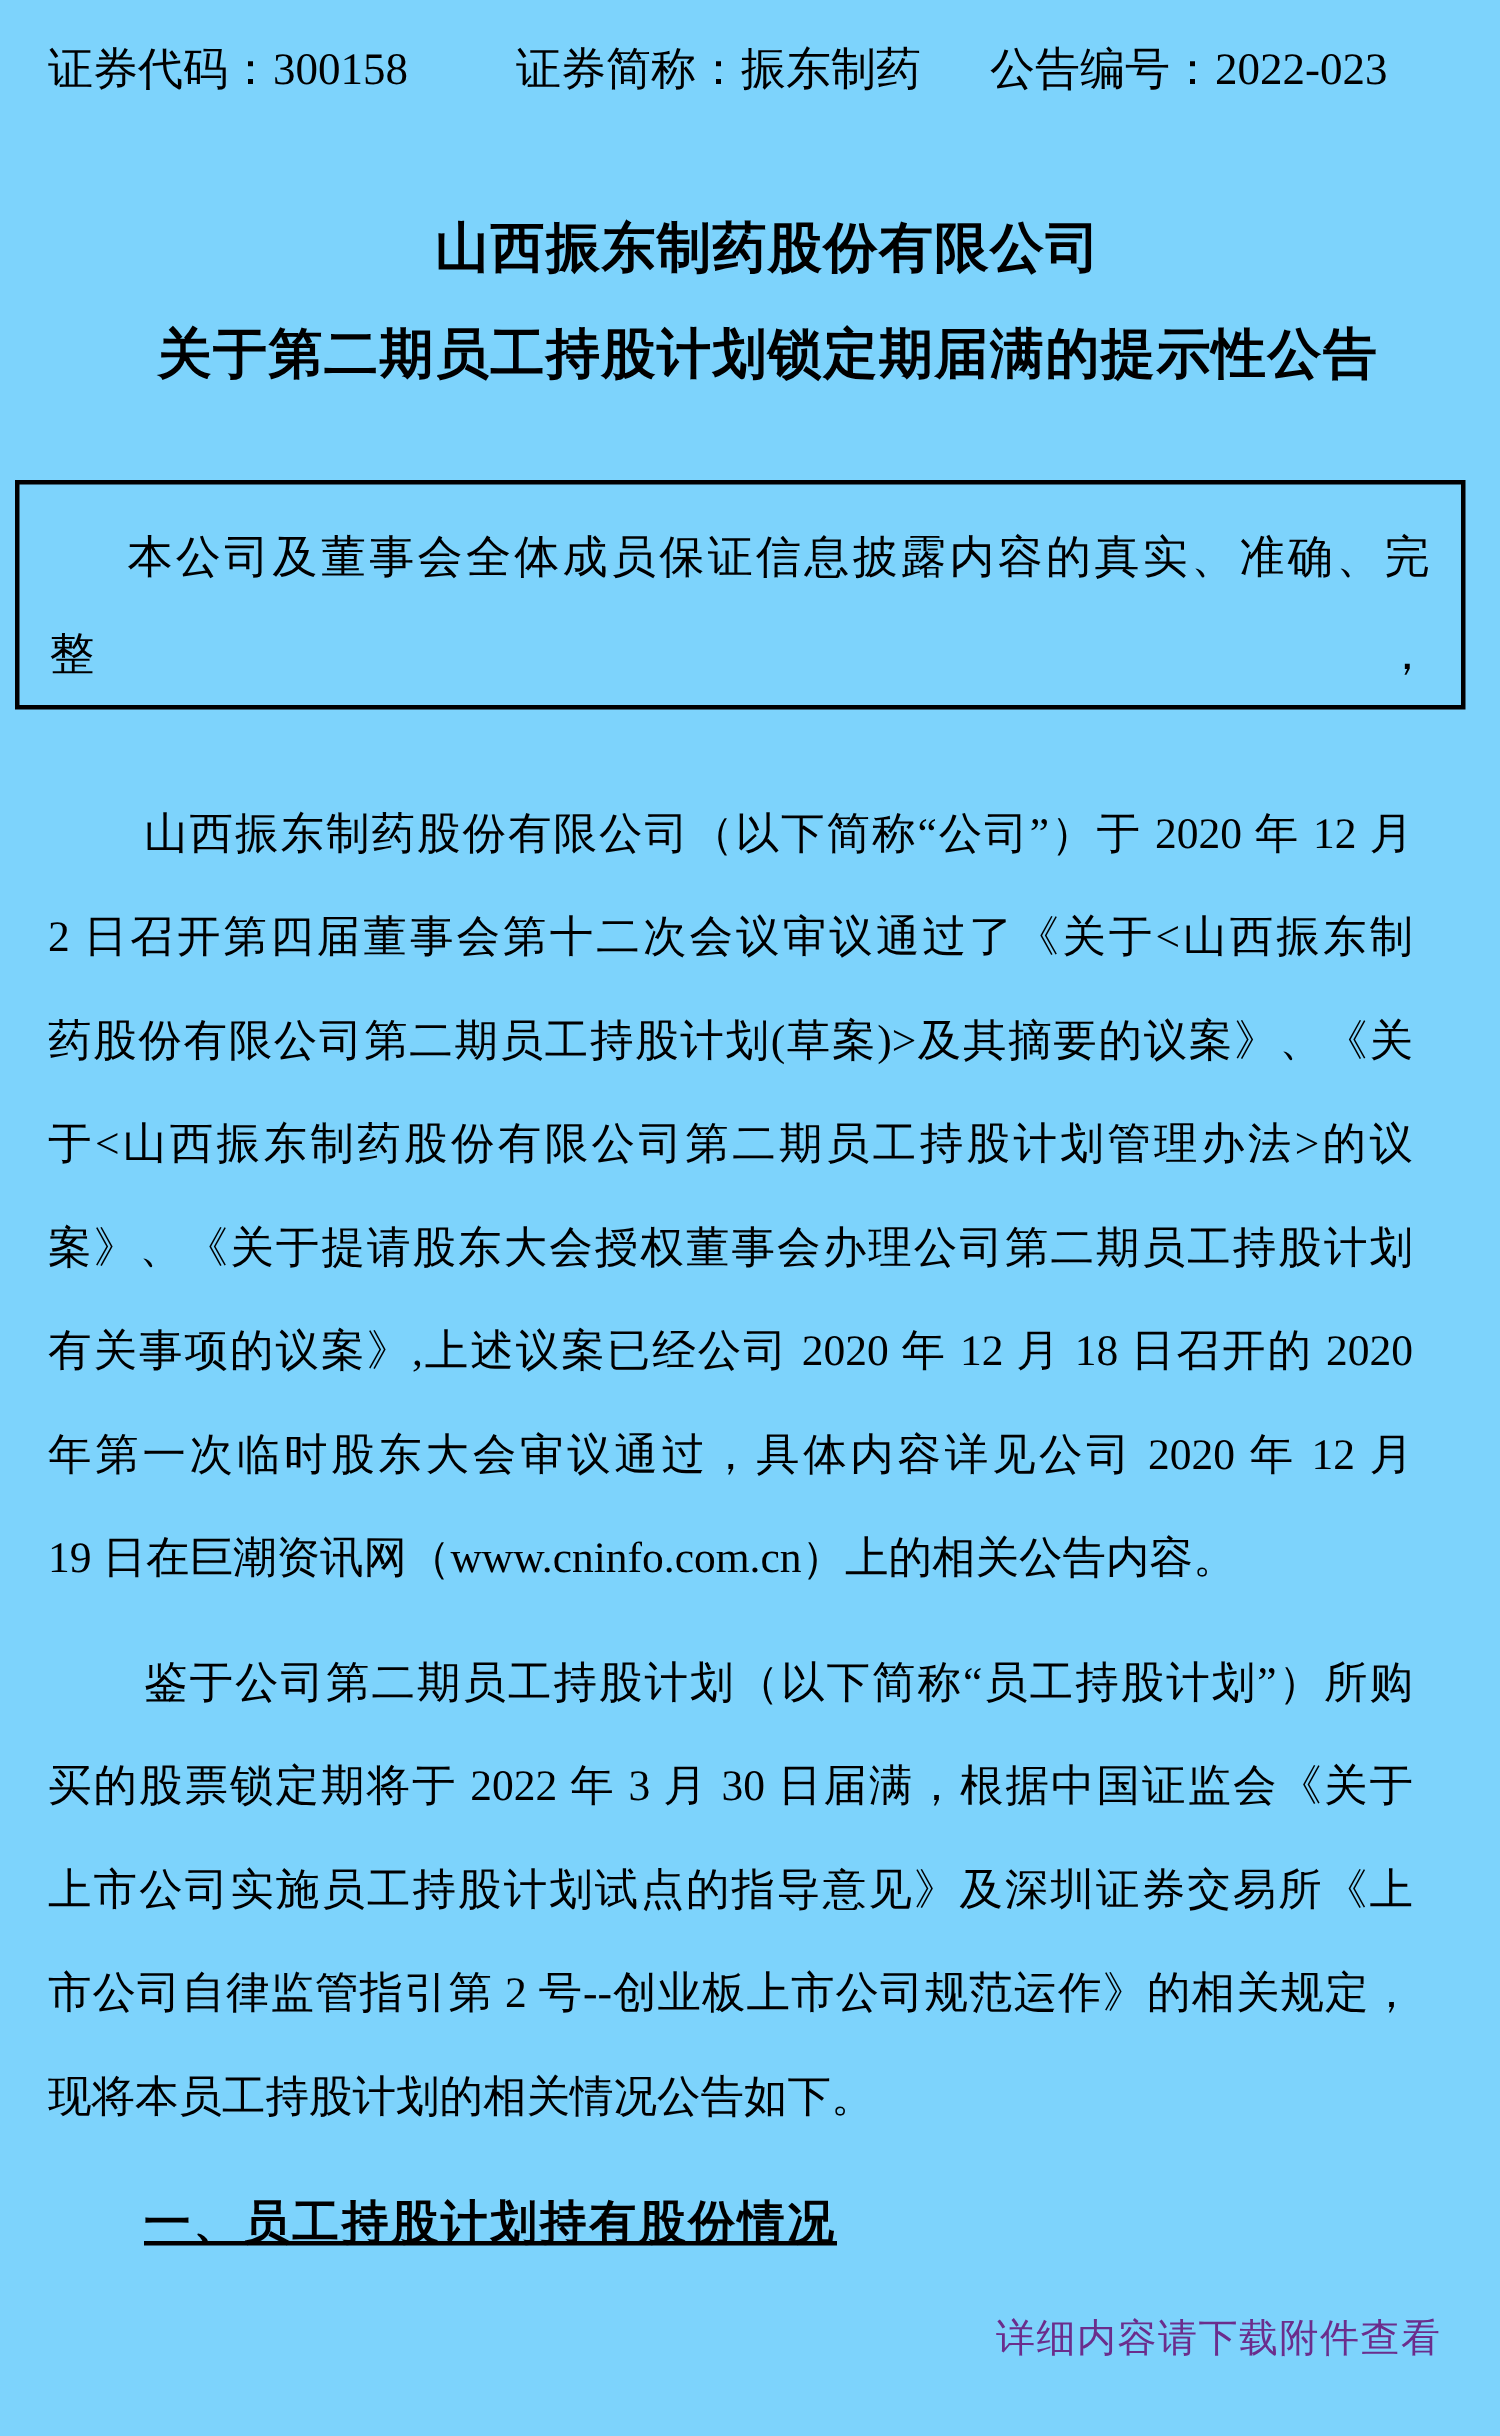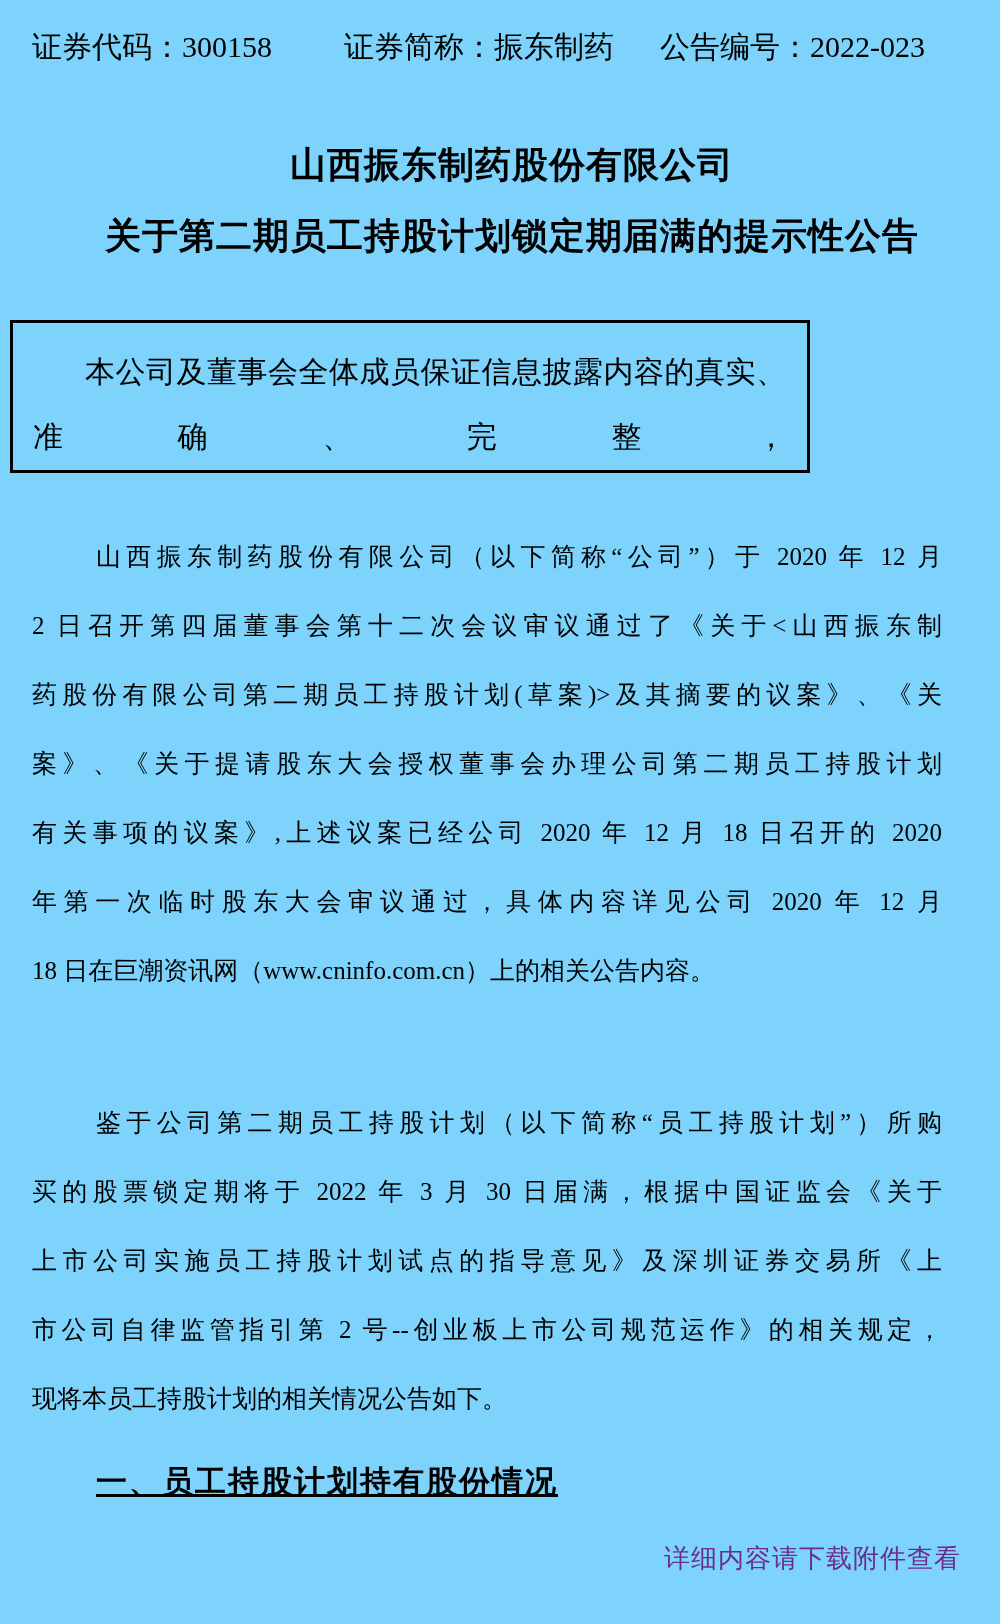--- a/index.html
+++ b/index.html
@@ -33,39 +33,39 @@
     font-size: 36px;
     line-height: 48px;
     letter-spacing: 1px;
   }
   #title1 { top: 141px; }
   #title2 { top: 212px; }
   .disclaimer {
     position: absolute;
     left: 10px;
     top: 320px;
-    width: 800px;
+    width: 967px;
     height: 153px;
     border: 3px solid #000000;
     box-sizing: border-box;
     padding: 16px 21px 0 20px;
     font-size: 30px;
   }
   .disclaimer .line {
     line-height: 65px;
     text-align: justify;
     text-align-last: justify;
   }
   .disclaimer .line:first-child { text-indent: 52px; }
   .disclaimer .line-last { text-align-last: left; }
   .para {
     position: absolute;
     left: 32px;
     width: 910px;
-    font-size: 25px;
+    font-size: 29px;
   }
   #para1 { top: 522px; }
   #para2 { top: 1088px; }
   .para .line {
     line-height: 69px;
     text-align: justify;
     text-align-last: justify;
   }
   .para .line:first-child { text-indent: 64px; }
   .para .line-last { text-align-last: left; }
@@ -106,24 +106,25 @@
   <h1 class="title" id="title1">山西振东制药股份有限公司</h1>
 
   <div class="disclaimer">
       <div class="line">本公司及董事会全体成员保证信息披露内容的真实、准确、完整，</div>
     </div>
 
   <div class="para" id="para1">
       <div class="line">山西振东制药股份有限公司（以下简称“公司”）于 2020 年 12 月</div>
       <div class="line">2 日召开第四届董事会第十二次会议审议通过了《关于&lt;山西振东制</div>
       <div class="line">药股份有限公司第二期员工持股计划(草案)&gt;及其摘要的议案》、《关</div>
+      <div class="line">于&lt;山西振东制药股份有限公司第二期员工持股计划管理办法&gt;的议</div>
       <div class="line">案》、《关于提请股东大会授权董事会办理公司第二期员工持股计划</div>
       <div class="line">有关事项的议案》,上述议案已经公司 2020 年 12 月 18 日召开的 2020</div>
       <div class="line">年第一次临时股东大会审议通过，具体内容详见公司 2020 年 12 月</div>
-      <div class="line line-last">18 日在巨潮资讯网（www.cninfo.com.cn）上的相关公告内容。</div>
+      <div class="line line-last">19 日在巨潮资讯网（www.cninfo.com.cn）上的相关公告内容。</div>
     </div>
 
   <div class="para" id="para2">
       <div class="line">鉴于公司第二期员工持股计划（以下简称“员工持股计划”）所购</div>
       <div class="line">买的股票锁定期将于 2022 年 3 月 30 日届满，根据中国证监会《关于</div>
       <div class="line">上市公司实施员工持股计划试点的指导意见》及深圳证券交易所《上</div>
       <div class="line">市公司自律监管指引第 2 号--创业板上市公司规范运作》的相关规定，</div>
       <div class="line line-last">现将本员工持股计划的相关情况公告如下。</div>
     </div>
 

